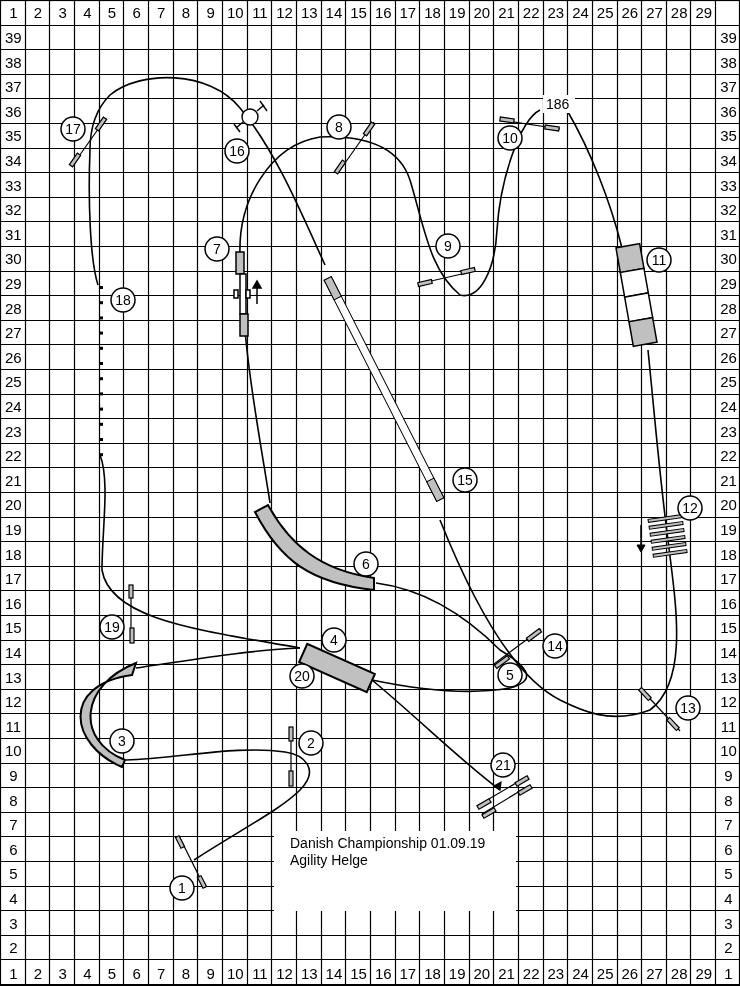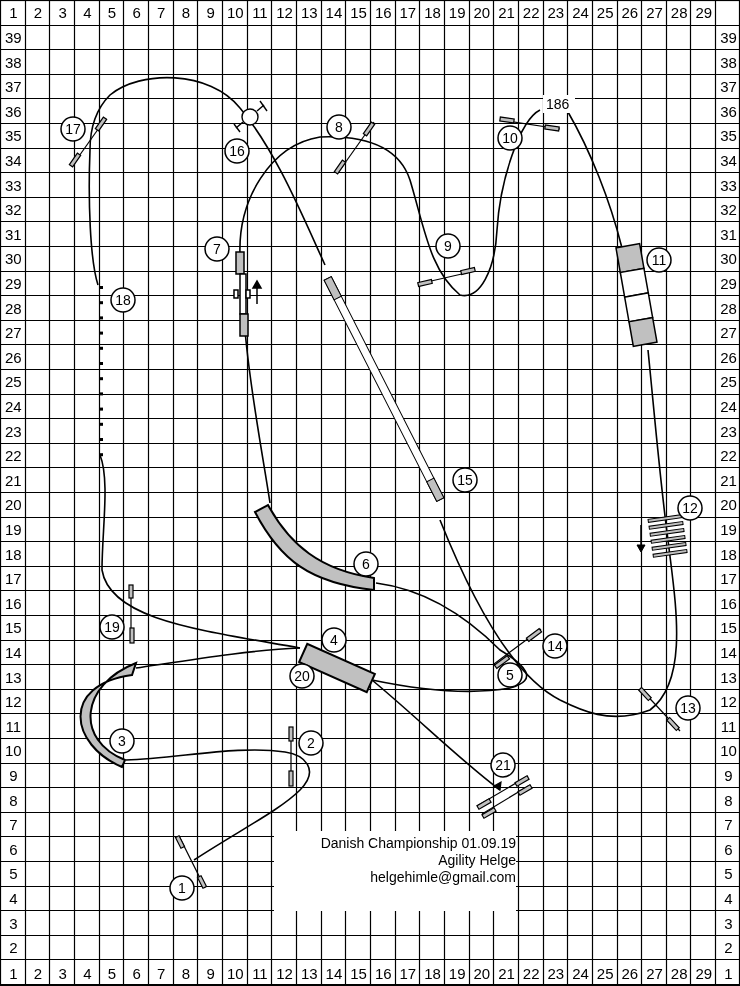--- a/index.html
+++ b/index.html
@@ -5,21 +5,21 @@
   html, body { margin: 0; padding: 0; background: #ffffff; }
   body { width: 740px; height: 986px; position: relative; overflow: hidden; font-family: "Liberation Sans", sans-serif; }
   #map { position: absolute; left: 0; top: 0; width: 740px; height: 986px; }
   .lbl { font-family: "Liberation Sans", sans-serif; font-size: 15px; fill: #000; }
   .num { font-family: "Liberation Sans", sans-serif; font-size: 14px; fill: #000; }
   .info {
     position: absolute; left: 274px; top: 831px; width: 242px; height: 80px;
     background: #ffffff; padding: 4px 0 0 16px; box-sizing: border-box;
     font-family: "Liberation Sans", sans-serif; font-size: 14px; line-height: 17px; color: #000;
   }
-  .info div { white-space: nowrap; text-align: right; }
+  .info div { white-space: nowrap; }
 </style>
 </head>
 <body>
 
 <svg id="map" xmlns="http://www.w3.org/2000/svg" width="740" height="986" viewBox="0 0 740 986">
   <g id="grid-lines" stroke="#000" stroke-width="1.2">
       <line x1="25.5" x2="25.5" y1="0" y2="986"></line>
       <line x1="49.5" x2="49.5" y1="0" y2="986"></line>
       <line x1="74.5" x2="74.5" y1="0" y2="986"></line>
       <line x1="99.5" x2="99.5" y1="0" y2="986"></line>
@@ -475,14 +475,13 @@
       </g>
     </g>
 
   <rect x="543" y="95" width="32" height="18" fill="#fff"></rect>
   <text id="course-length" class="num" x="546" y="109">186</text>
 </svg>
 
 <div class="info">
   <div>Danish Championship 01.09.19</div>
   <div>Agility Helge</div>
-  <div>helgehimle@gmail.com</div>
 </div>
 
 </body></html>

